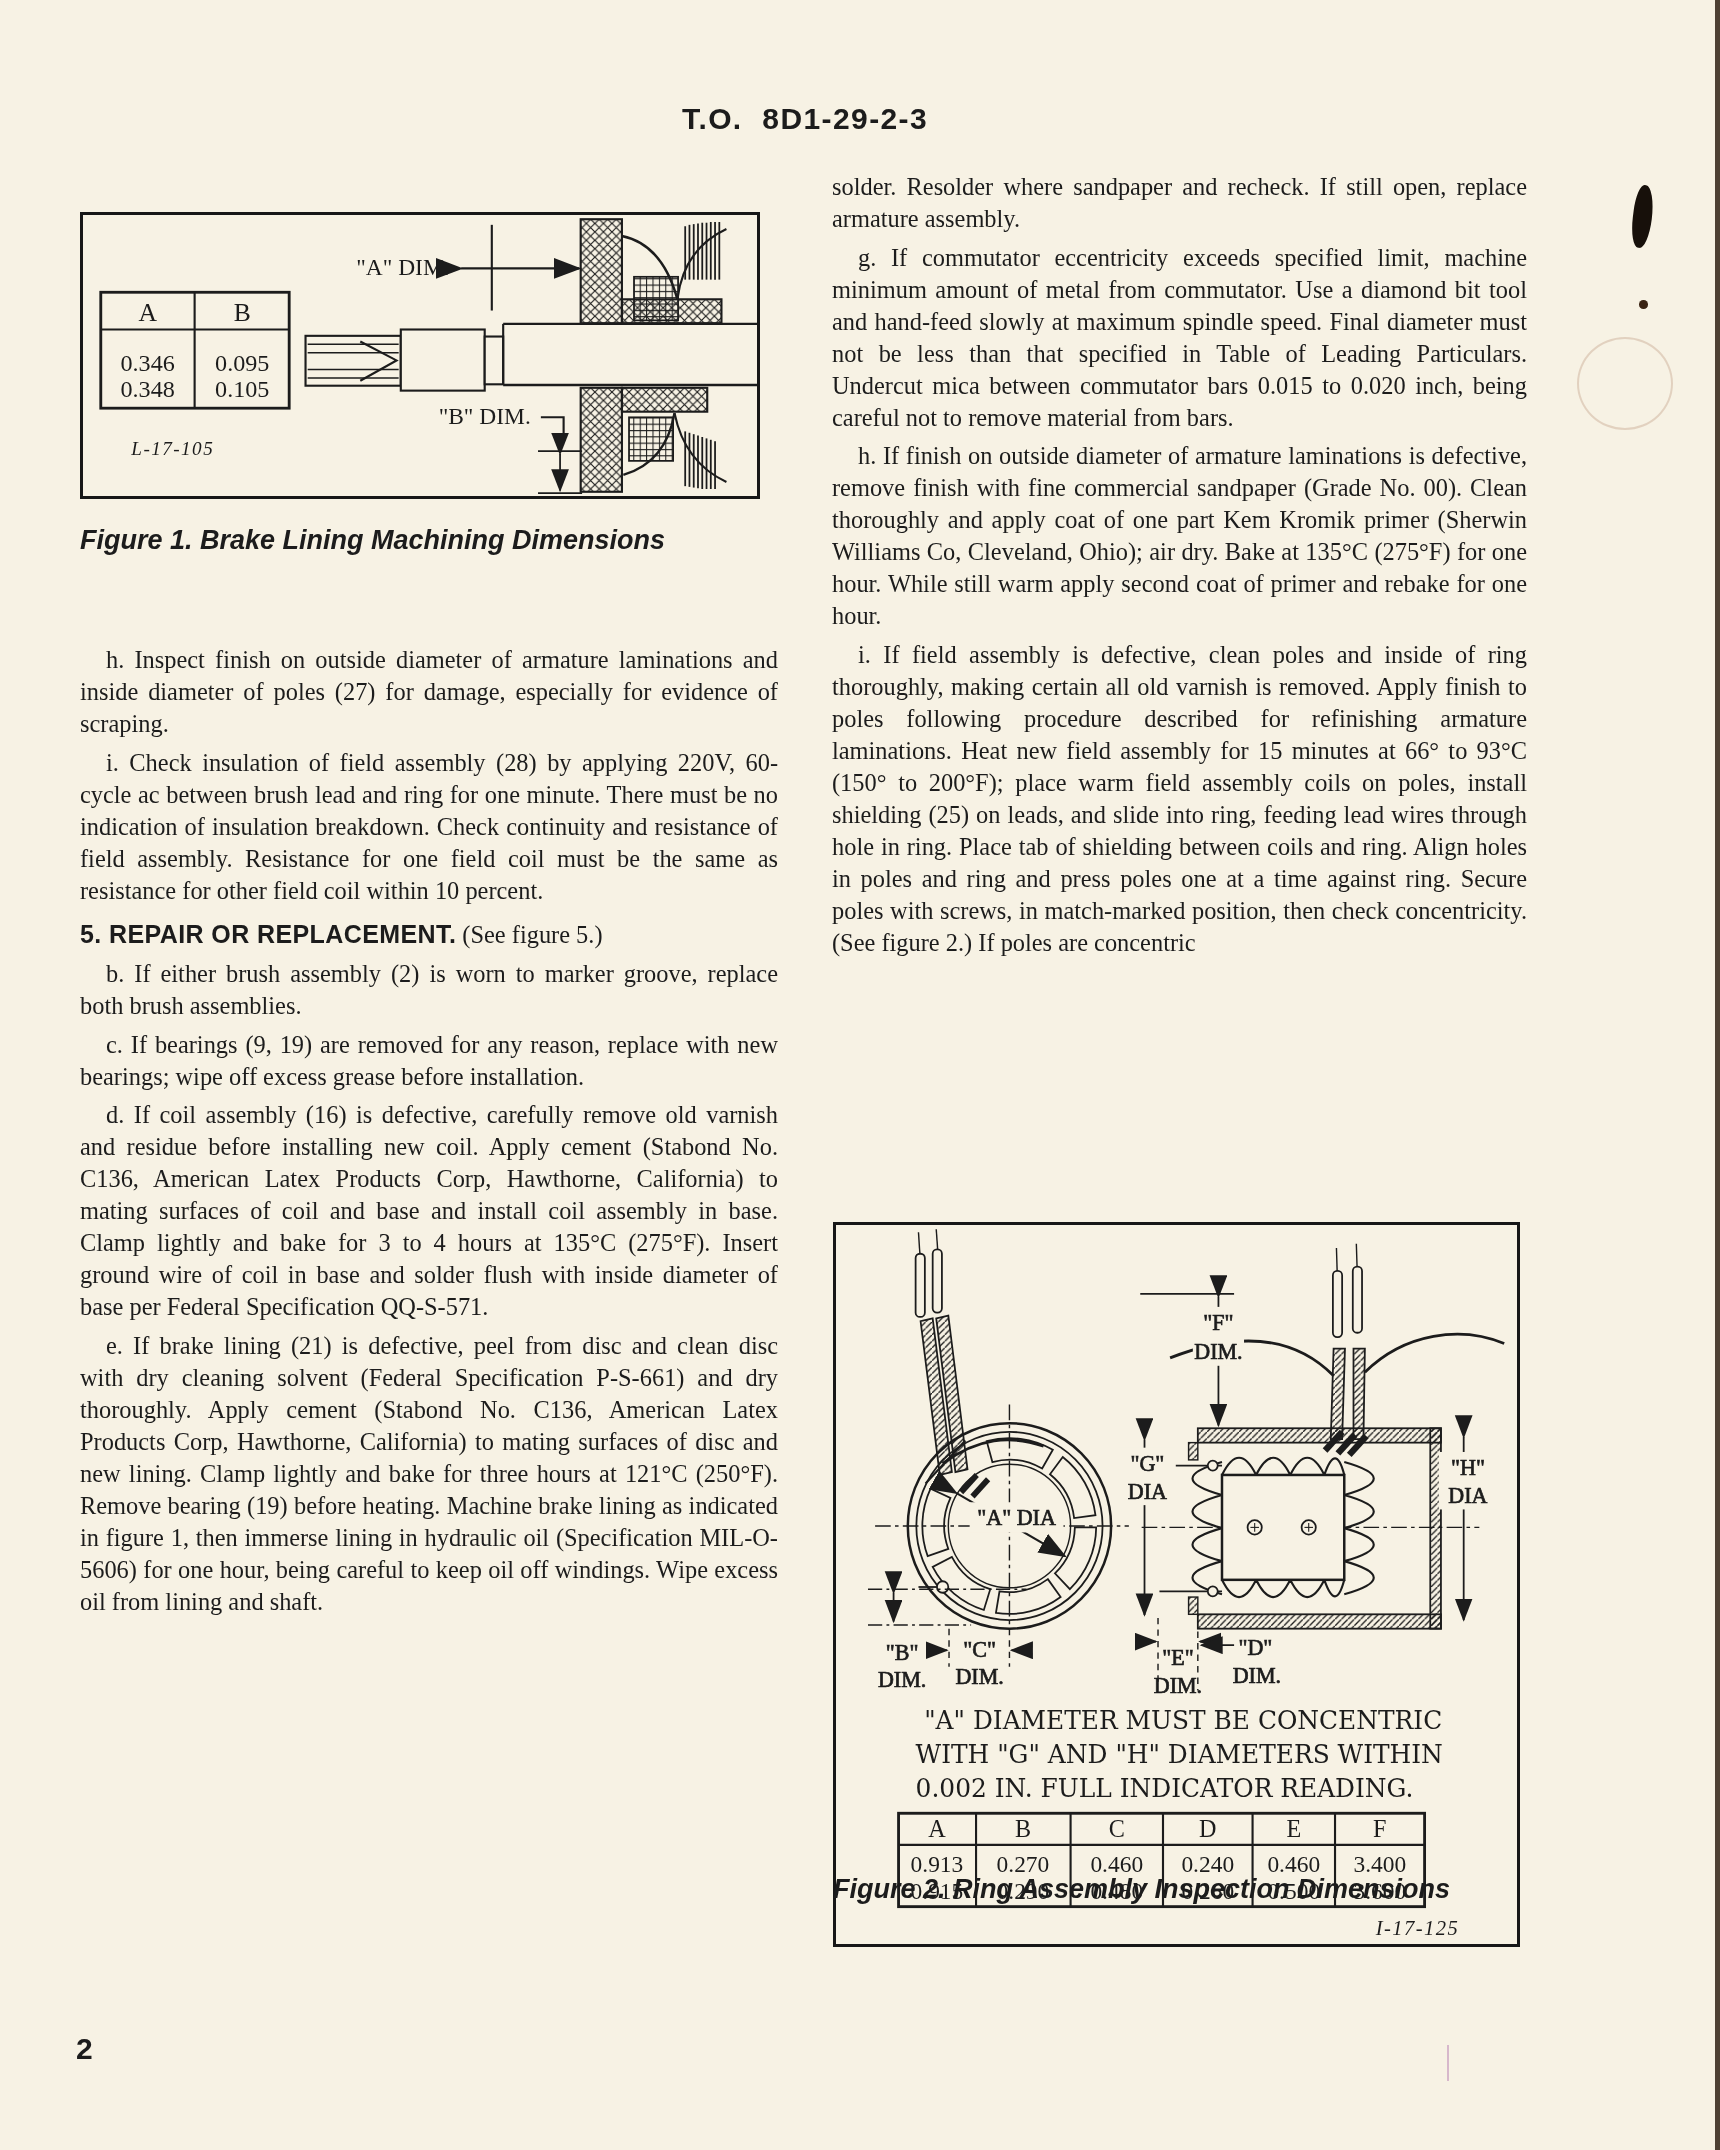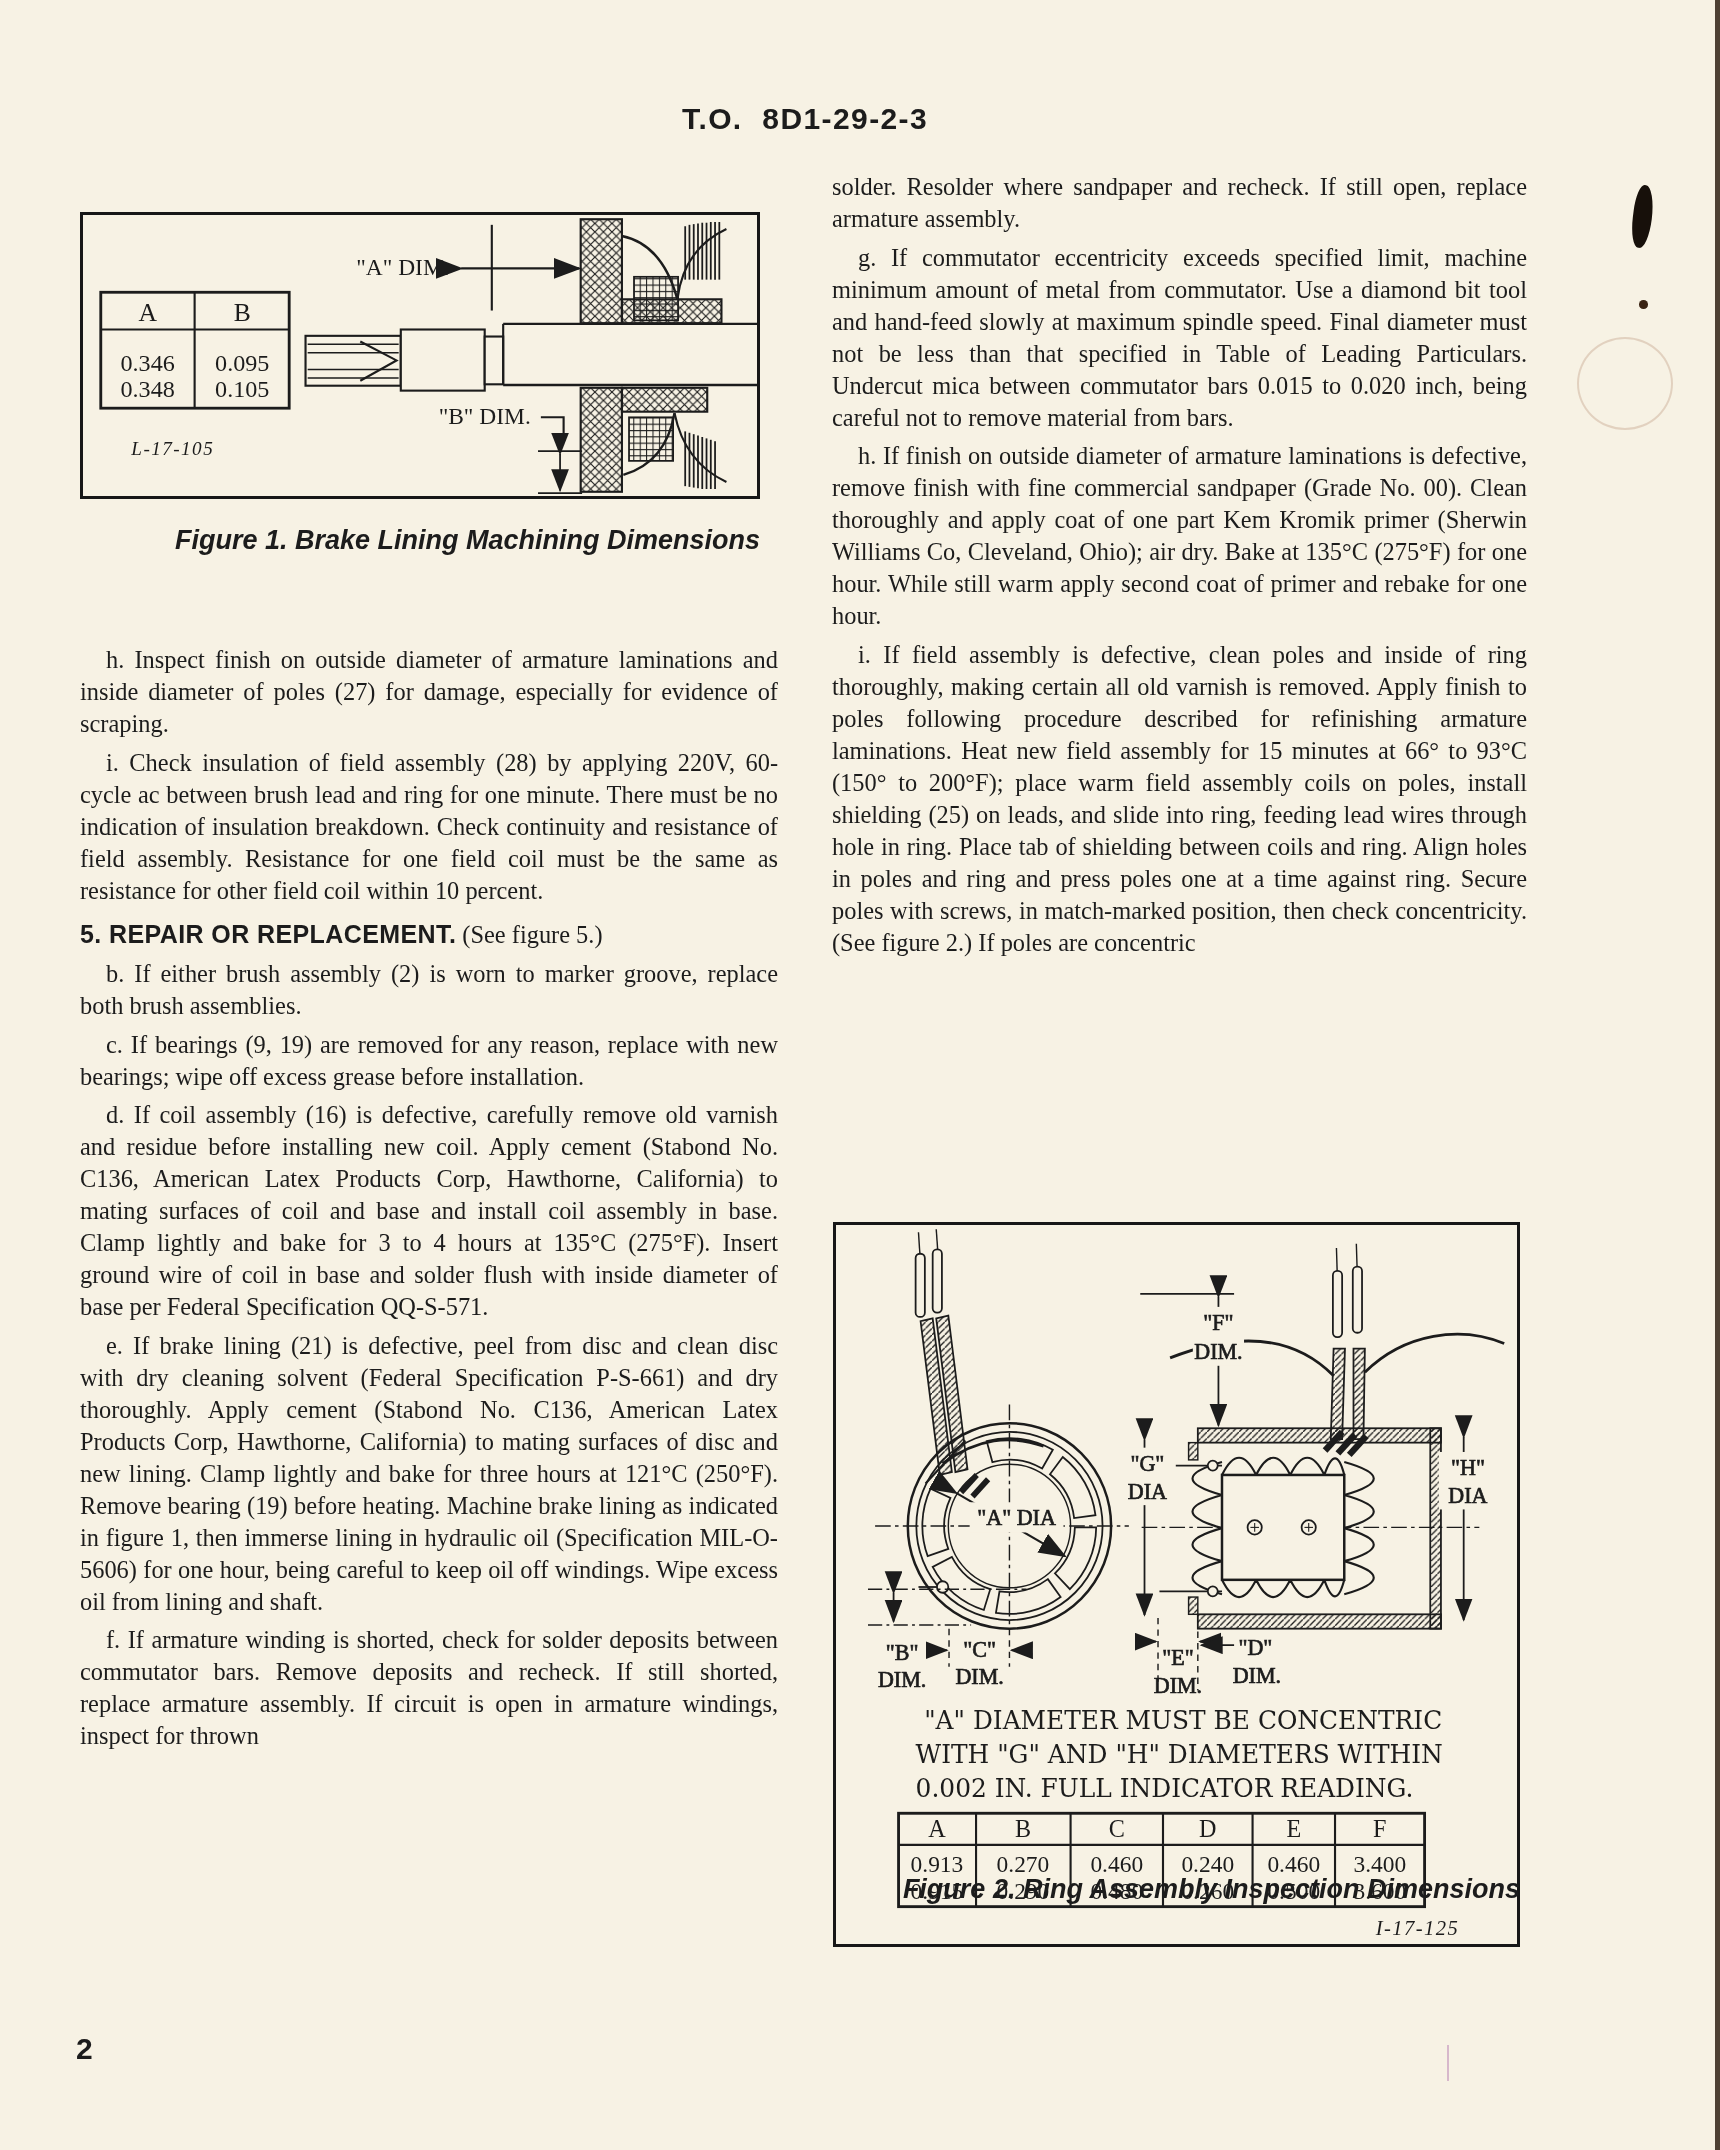--- a/index.html
+++ b/index.html
@@ -11,21 +11,21 @@
   .col-left{left:80px;top:644px;width:698px;}
   .col-right{left:832px;top:171px;width:695px;}
   .para{margin:0 0 6.5px 0;text-indent:26px;}
   .noindent{text-indent:0;}
   .heading-line{margin:11.5px 0 7.2px 0;text-indent:0;}
   .h5{font-family:"Liberation Sans",sans-serif;font-weight:bold;font-size:25px;letter-spacing:0.4px;}
   .figbox{position:absolute;border:3.6px solid #171717;box-sizing:border-box;}
   .fig1{left:80px;top:212px;width:680px;height:287px;}
   .fig2{left:833px;top:1222px;width:687px;height:725px;}
   .fig-caption{position:absolute;font-family:"Liberation Sans",sans-serif;font-style:italic;
-        font-weight:bold;font-size:27px;text-align:right;}
+        font-weight:bold;font-size:27px;text-align:left;}
   .cap1{left:80px;top:525px;width:680px;}
   .cap2{left:833px;top:1874px;width:687px;}
   .pageno{position:absolute;left:76px;top:2032px;font-family:"Liberation Sans",sans-serif;
         font-weight:bold;font-size:30px;}
   .edge-strip{position:absolute;right:0;top:0;width:6.5px;height:2151px;background:#30211413;
         background:#302114;opacity:.85;}
   .smudge{position:absolute;left:1633px;top:185px;width:18.6px;height:63px;background:#17100a;
         border-radius:45% 55% 50% 50%;transform:rotate(7deg);}
   .smudge2{position:absolute;left:1639px;top:300px;width:8.6px;height:8.6px;background:#3a2413;border-radius:50%;}
   .ghost-ring{position:absolute;left:1577px;top:337px;width:92px;height:89px;border:2.2px solid rgba(187,150,122,.35);
@@ -135,21 +135,20 @@
   <div class="fig-caption cap1">Figure 1. Brake Lining Machining Dimensions</div>
 
   <div class="col col-left">
     <p class="para">h. Inspect finish on outside diameter of armature laminations and inside diameter of poles (27) for damage, especially for evidence of scraping.</p>
     <p class="para">i. Check insulation of field assembly (28) by applying 220V, 60-cycle ac between brush lead and ring for one minute. There must be no indication of insulation breakdown. Check continuity and resistance of field assembly. Resistance for one field coil must be the same as resistance for other field coil within 10 percent.</p>
     <p class="para heading-line"><span class="h5">5. REPAIR OR REPLACEMENT.</span><span> (See figure 5.)</span></p>
     <p class="para">b. If either brush assembly (2) is worn to marker groove, replace both brush assemblies.</p>
     <p class="para">c. If bearings (9, 19) are removed for any reason, replace with new bearings; wipe off excess grease before installation.</p>
     <p class="para">d. If coil assembly (16) is defective, carefully remove old varnish and residue before installing new coil. Apply cement (Stabond No. C136, American Latex Products Corp, Hawthorne, California) to mating surfaces of coil and base and install coil assembly in base. Clamp lightly and bake for 3 to 4 hours at 135°C (275°F). Insert ground wire of coil in base and solder flush with inside diameter of base per Federal Specification QQ-S-571.</p>
     <p class="para">e. If brake lining (21) is defective, peel from disc and clean disc with dry cleaning solvent (Federal Specification P-S-661) and dry thoroughly. Apply cement (Stabond No. C136, American Latex Products Corp, Hawthorne, California) to mating surfaces of disc and new lining. Clamp lightly and bake for three hours at 121°C (250°F). Remove bearing (19) before heating. Machine brake lining as indicated in figure 1, then immerse lining in hydraulic oil (Specification MIL-O-5606) for one hour, being careful to keep oil off windings. Wipe excess oil from lining and shaft.</p>
-    <p class="para">f. If armature winding is shorted, check for solder deposits between commutator bars. Remove deposits and recheck. If still shorted, replace armature assembly. If circuit is open in armature windings, inspect for thrown</p>
   </div>
 
   <div class="col col-right">
     <p class="para noindent">solder. Resolder where sandpaper and recheck. If still open, replace armature assembly.</p>
     <p class="para">g. If commutator eccentricity exceeds specified limit, machine minimum amount of metal from commutator. Use a diamond bit tool and hand-feed slowly at maximum spindle speed. Final diameter must not be less than that specified in Table of Leading Particulars. Undercut mica between commutator bars 0.015 to 0.020 inch, being careful not to remove material from bars.</p>
     <p class="para">h. If finish on outside diameter of armature laminations is defective, remove finish with fine commercial sandpaper (Grade No. 00). Clean thoroughly and apply coat of one part Kem Kromik primer (Sherwin Williams Co, Cleveland, Ohio); air dry. Bake at 135°C (275°F) for one hour. While still warm apply second coat of primer and rebake for one hour.</p>
     <p class="para">i. If field assembly is defective, clean poles and inside of ring thoroughly, making certain all old varnish is removed. Apply finish to poles following procedure described for refinishing armature laminations. Heat new field assembly for 15 minutes at 66° to 93°C (150° to 200°F); place warm field assembly coils on poles, install shielding (25) on leads, and slide into ring, feeding lead wires through hole in ring. Place tab of shielding between coils and ring. Align holes in poles and ring and press poles one at a time against ring. Secure poles with screws, in match-marked position, then check concentricity. (See figure 2.) If poles are concentric</p>
   </div>
 
   <div class="figbox fig2">

